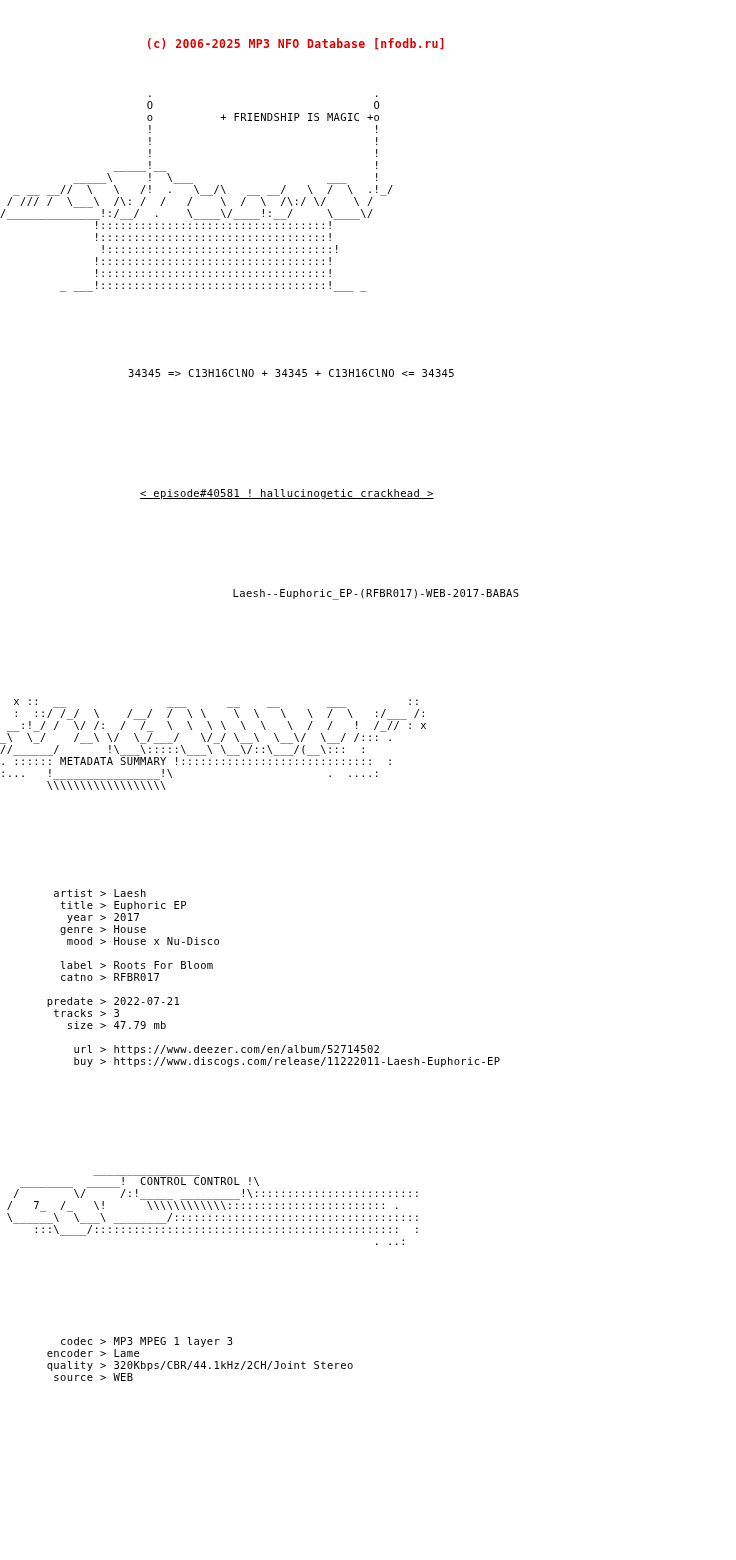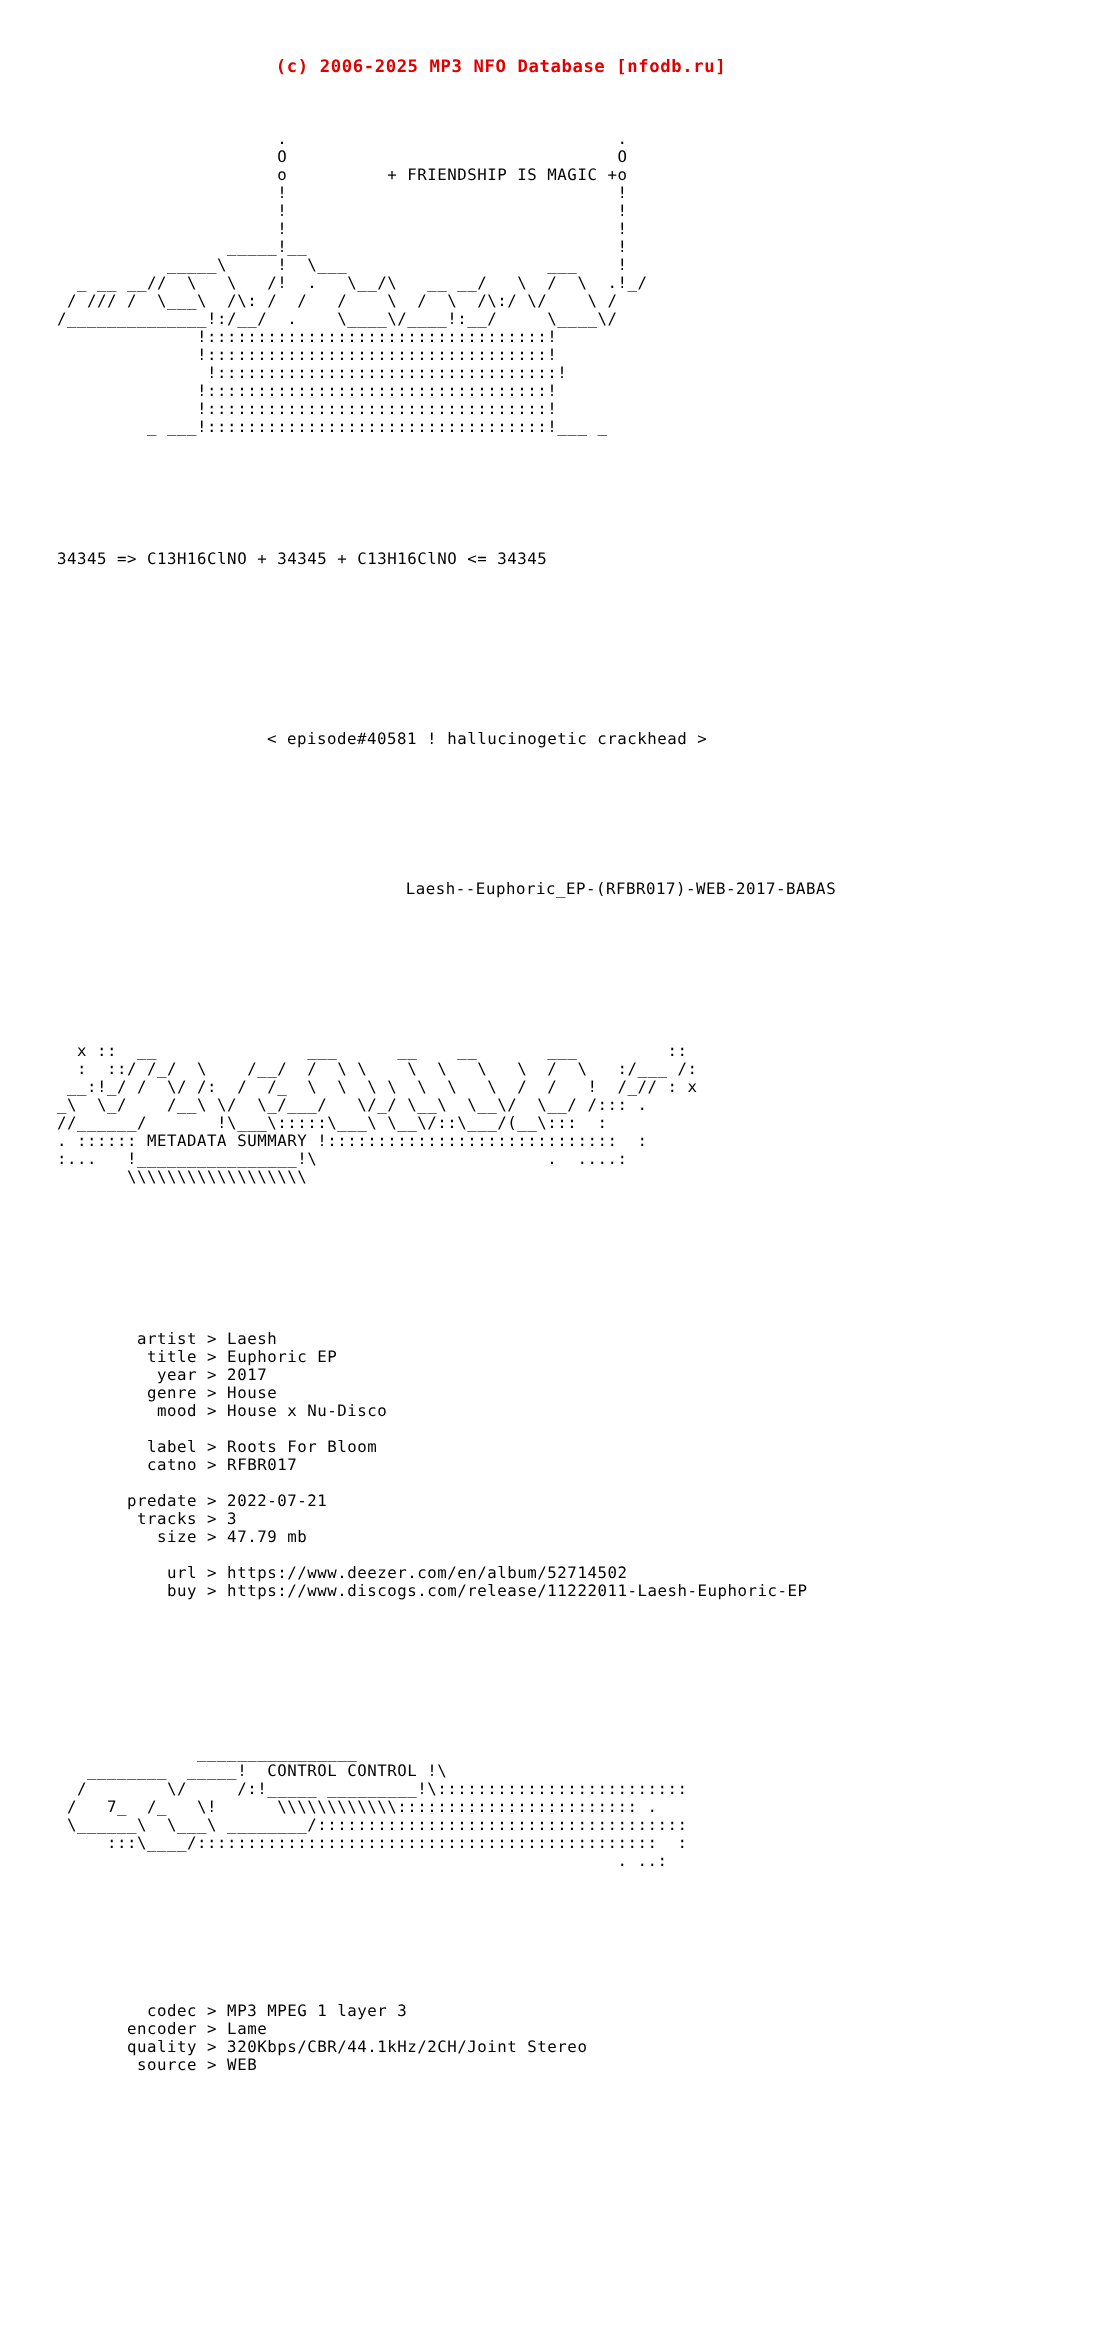--- a/index.html
+++ b/index.html
@@ -16,21 +16,20 @@
   #nfo {
     position: relative;
     width: 592px;
     height: 1560px;
     color: #000000;
     font-family: "DejaVu Sans Mono", "Liberation Mono", monospace;
     font-size: 11px;
     line-height: 12px;
     letter-spacing: 0px;
     white-space: pre;
-    margin-left: 38px;
   }
   .hdr {
     color: #e00000;
     font-weight: bold;
     text-align: center;
     font-size: 11.5px;
     line-height: 14px;
     letter-spacing: 0.4px;
     padding-top: 1px;
   }
@@ -78,26 +77,26 @@
 /______________!:/__/  .    \____\/____!:__/     \____\/
               !::::::::::::::::::::::::::::::::::!
               !::::::::::::::::::::::::::::::::::!
                !::::::::::::::::::::::::::::::::::!
               !::::::::::::::::::::::::::::::::::!
               !::::::::::::::::::::::::::::::::::!
          _ ___!::::::::::::::::::::::::::::::::::!___ _</pre>
 
   <div class="spacer4"></div>
 
-  <pre class="txt" style="text-align:left;">34345 =&gt; C13H16ClNO + 34345 + C13H16ClNO &lt;= 34345</pre>
+  <pre class="txt" style="text-align:left;padding-left:128px;">34345 =&gt; C13H16ClNO + 34345 + C13H16ClNO &lt;= 34345</pre>
 
 
   <div class="spacer24"></div>
 
-  <pre class="txt" style="padding-left:140px;">&lt; episode#40581 ! hallucinogetic crackhead &gt;</pre>
+  <pre class="txt" style="padding-left:140px;text-decoration:underline;">&lt; episode#40581 ! hallucinogetic crackhead &gt;</pre>
 
   <div class="spacer16"></div>
 
   <pre class="txt" style="padding-left:160px;text-align:center;">Laesh--Euphoric_EP-(RFBR017)-WEB-2017-BABAS</pre>
 
   <div class="spacer24"></div>
 
   <pre class="art">  x ::  __               ___      __    __       ___         ::
   :  ::/ /_/  \    /__/  /  \ \    \  \   \   \  /  \   :/___ /:
  __:!_/ /  \/ /:  /  /_  \  \  \ \  \  \   \  /  /   !  /_// : x

